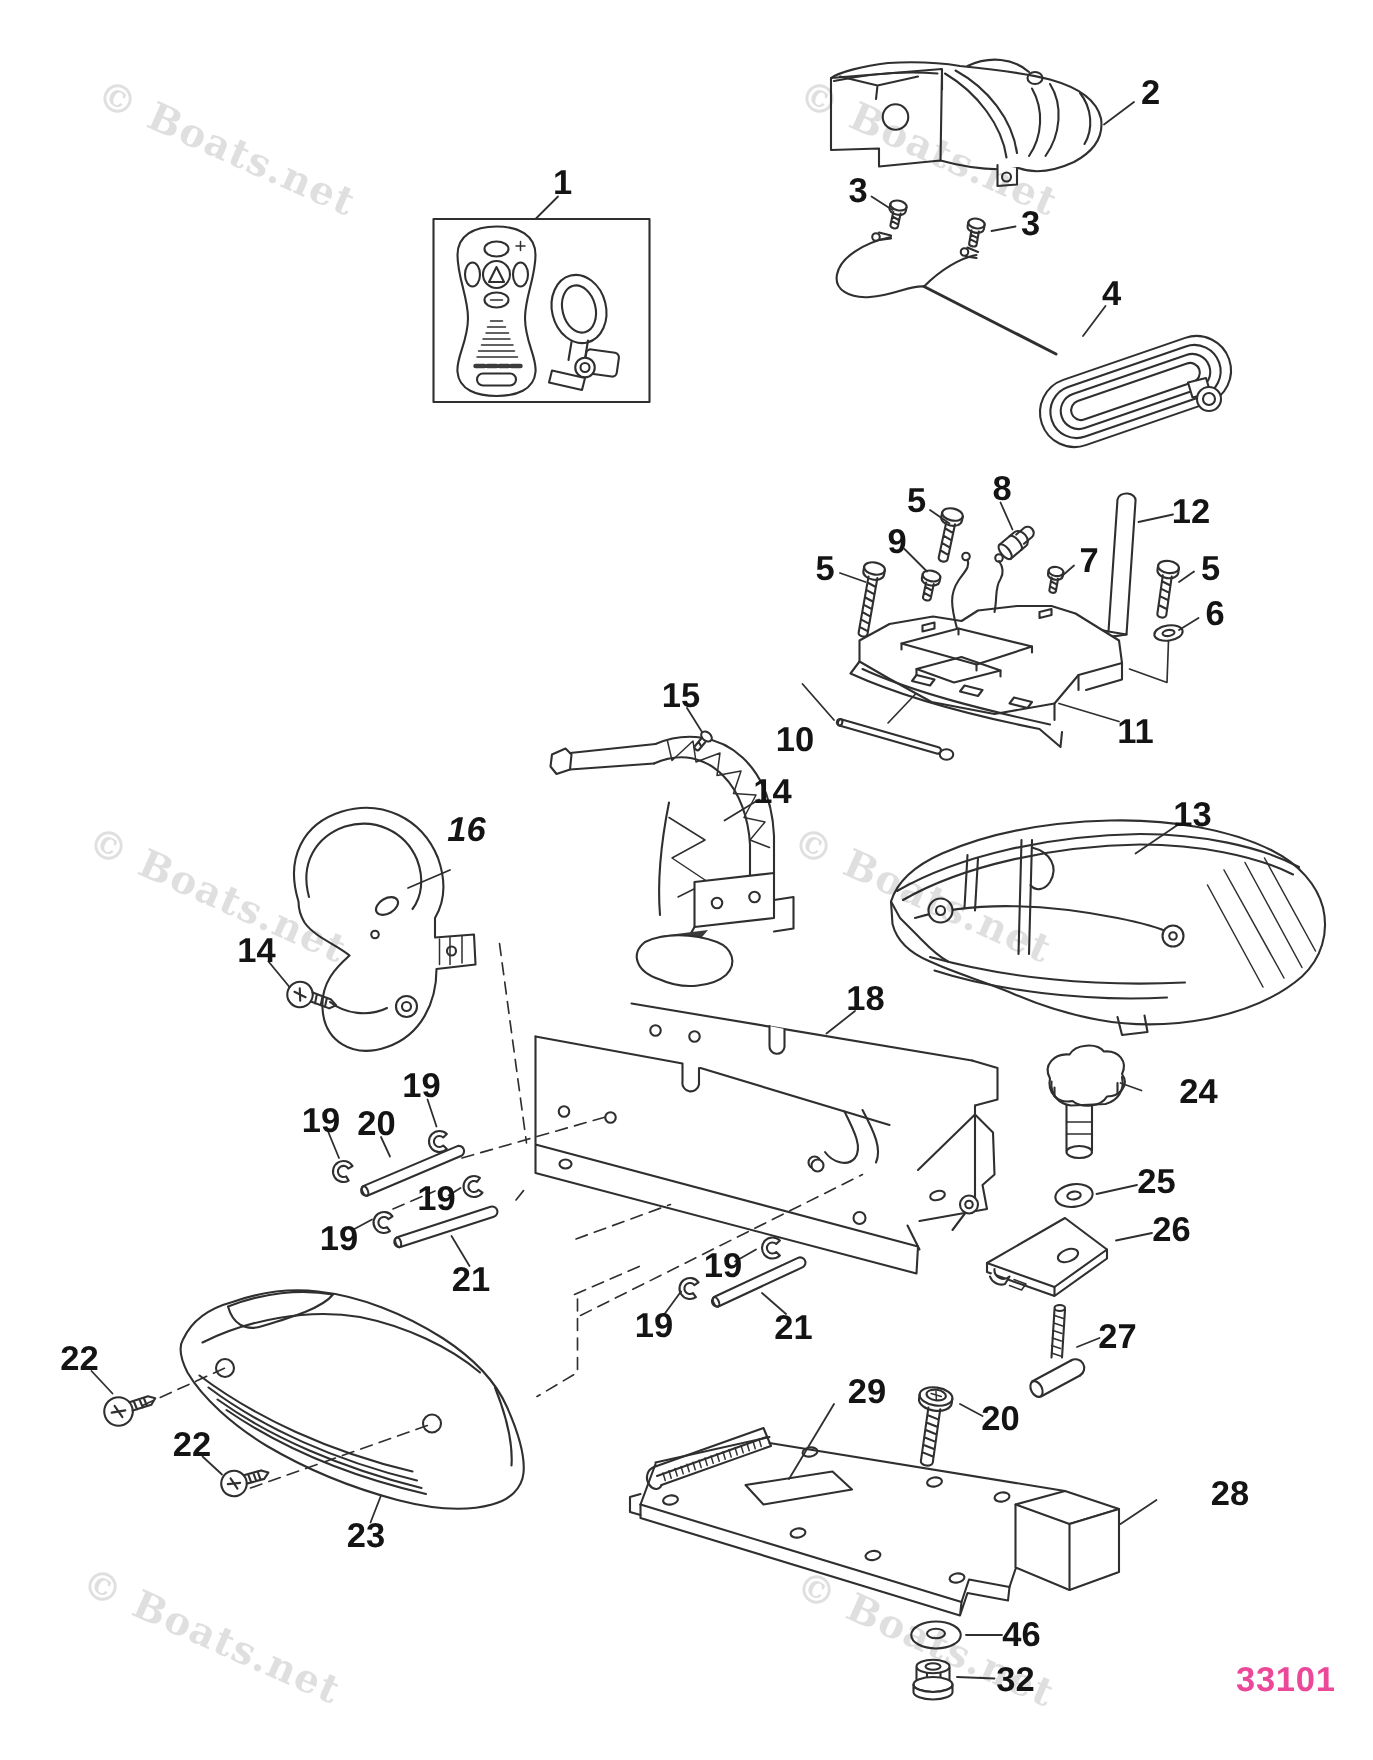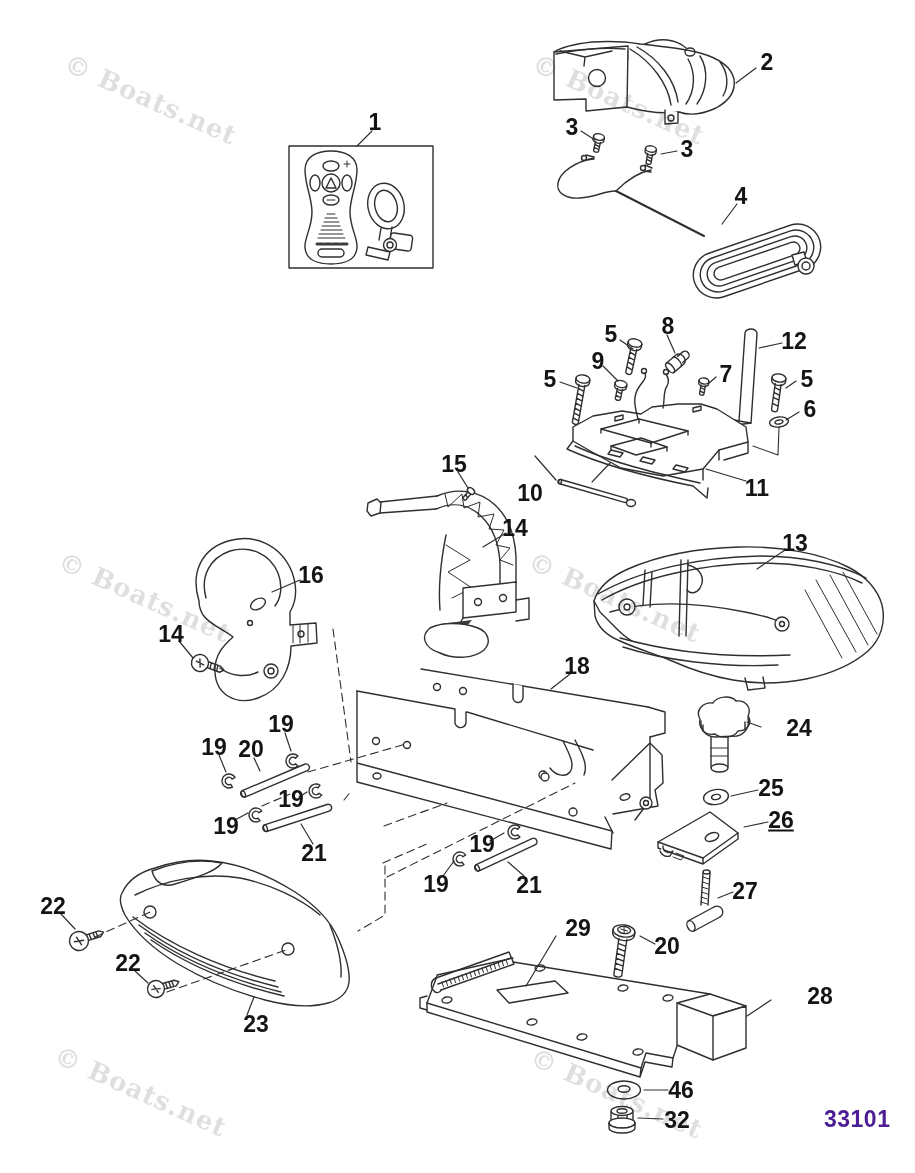--- a/index.html
+++ b/index.html
@@ -8,21 +8,21 @@
   svg.art{position:absolute;left:0;top:0;z-index:1;}
   svg.art *{vector-effect:non-scaling-stroke;}
   .wm-layer{position:absolute;inset:0;z-index:2;pointer-events:none;}
   .watermark{position:absolute;font-family:"DejaVu Serif","Liberation Serif",serif;
              font-weight:bold;font-size:26px;letter-spacing:1px;color:rgba(30,30,30,0.14);
              transform:rotate(24deg);transform-origin:0 0;white-space:nowrap;}
   .co-layer{position:absolute;inset:0;z-index:3;}
   .callout{position:absolute;transform:translate(-50%,-50%);font-weight:bold;
            font-size:23px;color:#141414;line-height:1;}
   .diagram-number{position:absolute;left:824px;top:1106px;z-index:3;
-                  font-weight:bold;font-size:23px;color:#4c1d95;letter-spacing:0.5px;}
+                  font-weight:bold;font-size:23px;color:#ec4899;letter-spacing:0.5px;}
 </style>
 </head>
 <body>
 
 <div class="stage">
 
 <svg class="art" width="915" height="1173" viewBox="0 0 915 1173" fill="none" stroke="#2f2f2f" stroke-width="1.4" stroke-linecap="round" stroke-linejoin="round">
 
   <g>
     <rect x="289" y="146" width="144" height="122" fill="#fff"></rect>
@@ -469,38 +469,38 @@
       <div class="callout" style="left: 810px; top: 409px;">6</div>
       <div class="callout" style="left: 726px; top: 374px;">7</div>
       <div class="callout" style="left: 668px; top: 326px;">8</div>
       <div class="callout" style="left: 598px; top: 361px;">9</div>
       <div class="callout" style="left: 530px; top: 448px; margin-top: 45px;">10</div>
       <div class="callout" style="left: 757px; top: 488px;">11</div>
       <div class="callout" style="left: 794px; top: 341px;">12</div>
       <div class="callout" style="left: 795px; top: 543px;">13</div>
       <div class="callout" style="left: 515px; top: 528px;">14</div>
       <div class="callout" style="left: 454px; top: 464px;">15</div>
-      <div class="callout" style="left: 311px; top: 575px;">16</div>
+      <div class="callout" style="left: 311px; top: 553px; font-style: italic;">16</div>
       <div class="callout" style="left: 171px; top: 634px;">14</div>
       <div class="callout" style="left: 577px; top: 666px;">18</div>
       <div class="callout" style="left: 214px; top: 747px;">19</div>
       <div class="callout" style="left: 281px; top: 724px;">19</div>
       <div class="callout" style="left: 251px; top: 749px;">20</div>
       <div class="callout" style="left: 291px; top: 799px;">19</div>
       <div class="callout" style="left: 226px; top: 826px;">19</div>
       <div class="callout" style="left: 314px; top: 853px;">21</div>
       <div class="callout" style="left: 482px; top: 844px;">19</div>
       <div class="callout" style="left: 436px; top: 884px;">19</div>
       <div class="callout" style="left: 529px; top: 885px;">21</div>
       <div class="callout" style="left: 53px; top: 906px;">22</div>
       <div class="callout" style="left: 128px; top: 963px;">22</div>
-      <div class="callout" style="left: 244px; top: 1024px; margin-left: 12px;">23</div>
+      <div class="callout" style="left: 244px; top: 1024px;">23</div>
       <div class="callout" style="left: 774px; top: 728px; margin-left: 25px;">24</div>
       <div class="callout" style="left: 771px; top: 788px;">25</div>
-      <div class="callout" style="left: 781px; top: 820px; text-decoration: underline;">26</div>
+      <div class="callout" style="left: 781px; top: 820px;">26</div>
       <div class="callout" style="left: 745px; top: 891px;">27</div>
       <div class="callout" style="left: 784px; top: 996px; margin-left: 36px;">28</div>
       <div class="callout" style="left: 558px; top: 928px; margin-left: 20px;">29</div>
       <div class="callout" style="left: 667px; top: 946px;">20</div>
       <div class="callout" style="left: 681px; top: 1090px;">46</div>
       <div class="callout" style="left: 677px; top: 1120px;">32</div>
     </div>
 
 <div class="diagram-number">33101</div>
 

